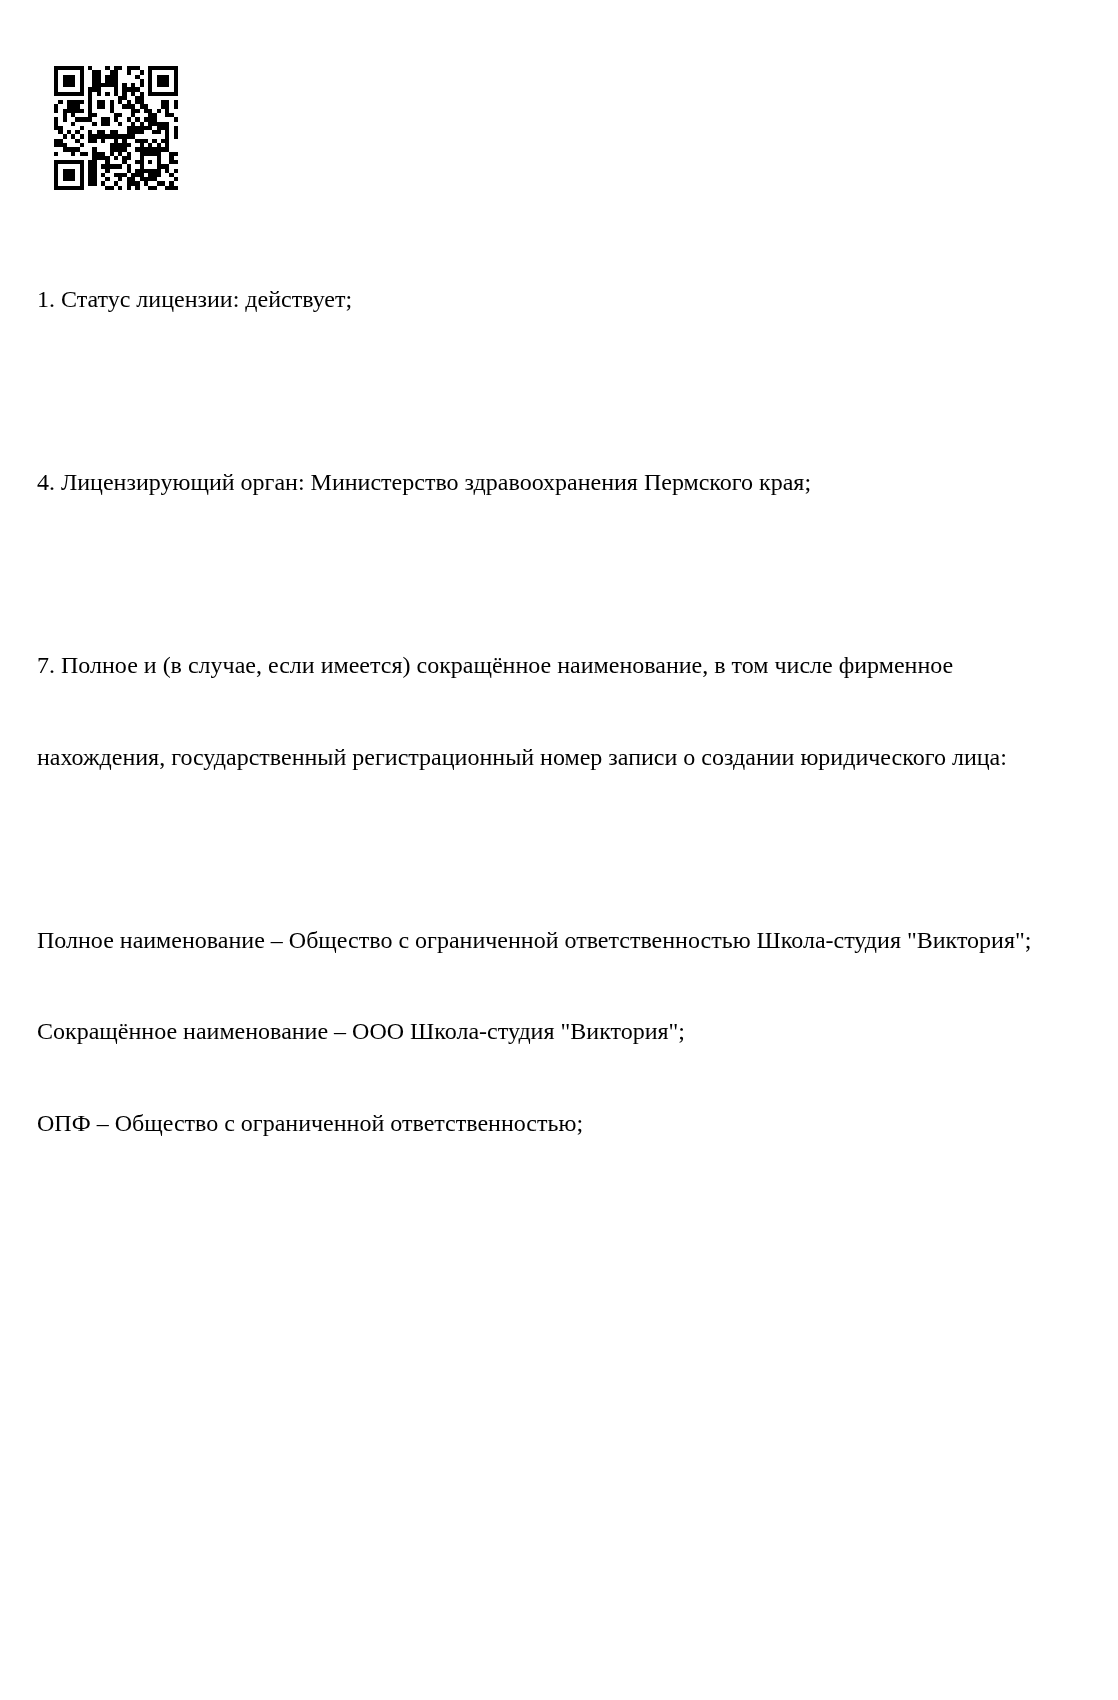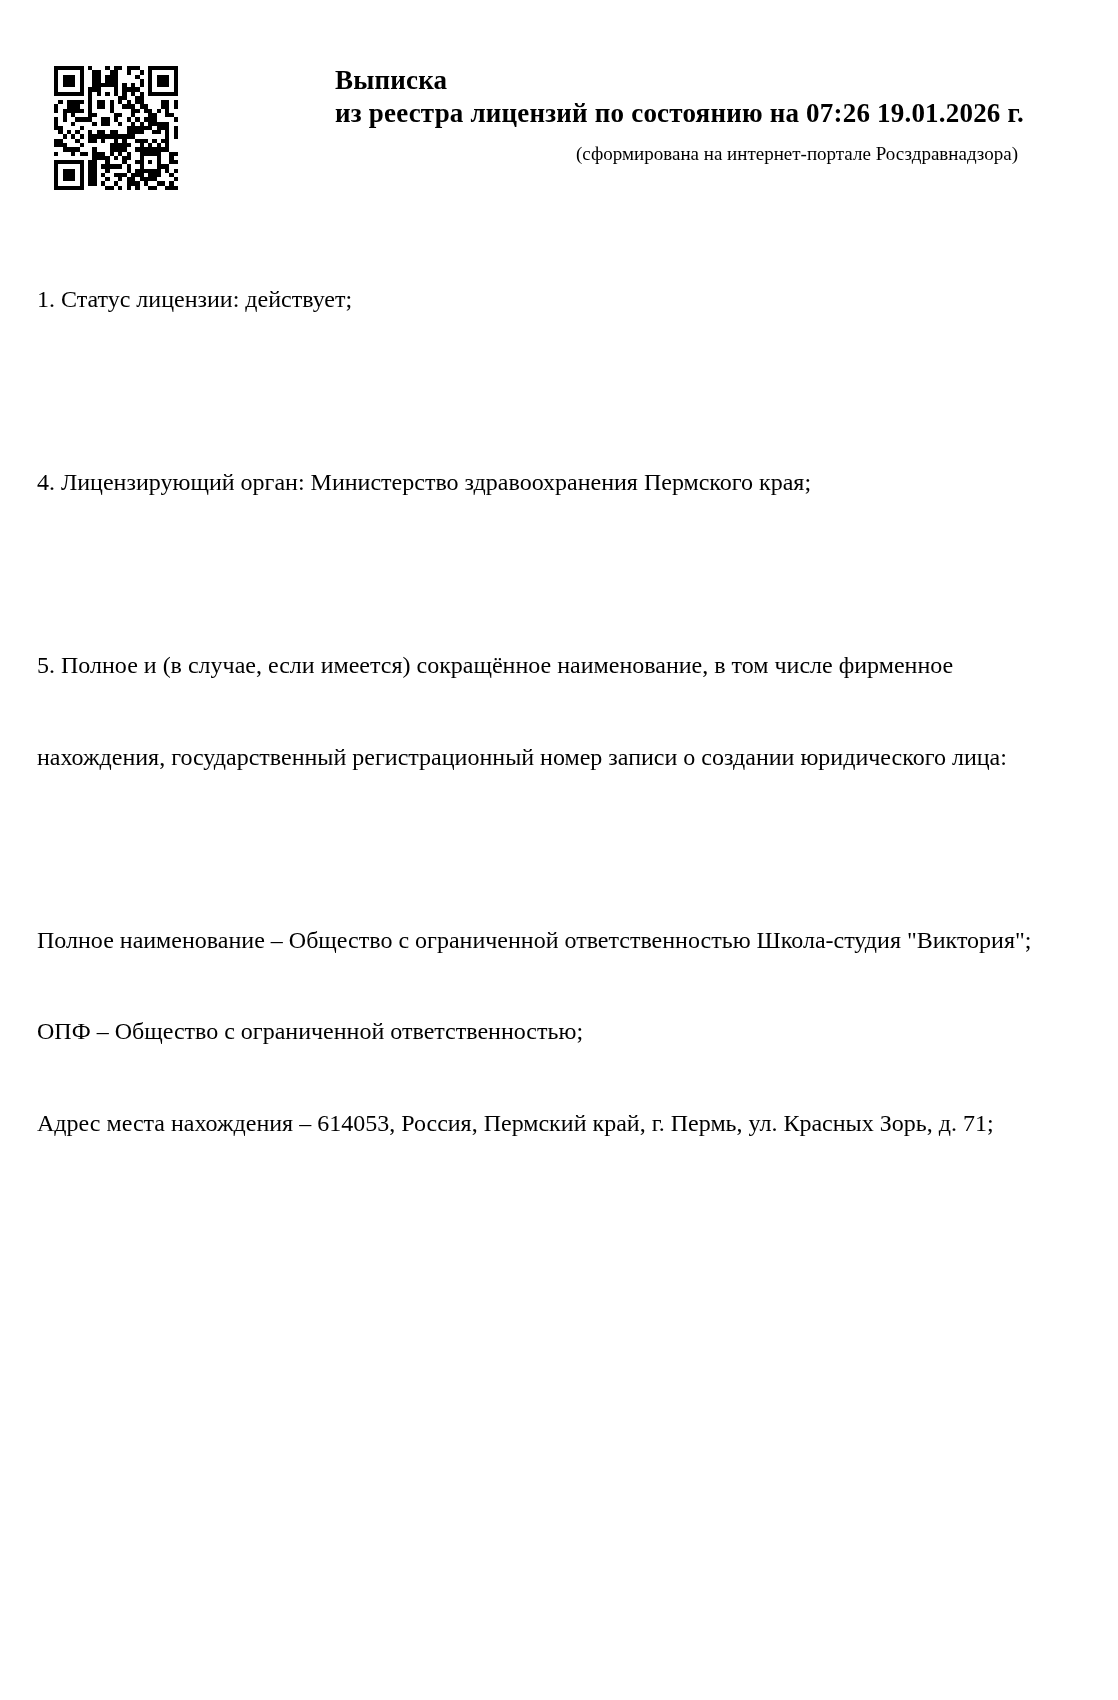--- a/index.html
+++ b/index.html
@@ -476,44 +476,39 @@
           <rect x="19" y="28" width="1" height="1"></rect>
           <rect x="22" y="28" width="1" height="1"></rect>
           <rect x="23" y="28" width="1" height="1"></rect>
           <rect x="26" y="28" width="1" height="1"></rect>
           <rect x="27" y="28" width="1" height="1"></rect>
           <rect x="28" y="28" width="1" height="1"></rect>
         </g>
       </svg>
     </div>
 
-  <div class="header">
-    <div class="title-line">Выписка</div>
-    <div class="title-line">из реестра лицензий по состоянию на 07:26 19.01.2026 г.</div>
-    <div class="subtitle">(сформирована на интернет-портале Росздравнадзора)</div>
-  </div>
 
   <div class="doc-body">
 
     <div class="para">
       <div class="line">1. Статус лицензии: действует;</div>
     </div>
 
 
 
     <div class="para">
       <div class="line">4. Лицензирующий орган: Министерство здравоохранения Пермского края;</div>
     </div>
 
     <div class="para">
-      <div class="line">5. Полное и (в случае, если имеется) сокращённое наименование, в том числе фирменное</div>
+      <div class="line">7. Полное и (в случае, если имеется) сокращённое наименование, в том числе фирменное</div>
       <div class="line">нахождения, государственный регистрационный номер записи о создании юридического лица:</div>
     </div>
 
     <div class="para">
       <div class="line">Полное наименование – Общество с ограниченной ответственностью Школа-студия "Виктория";</div>
+      <div class="line">Сокращённое наименование – ООО Школа-студия "Виктория";</div>
       <div class="line">ОПФ – Общество с ограниченной ответственностью;</div>
-      <div class="line">Адрес места нахождения – 614053, Россия, Пермский край, г. Пермь, ул. Красных Зорь, д. 71;</div>
       
     </div>
 
   </div>
 </div>
 
 </body></html>

